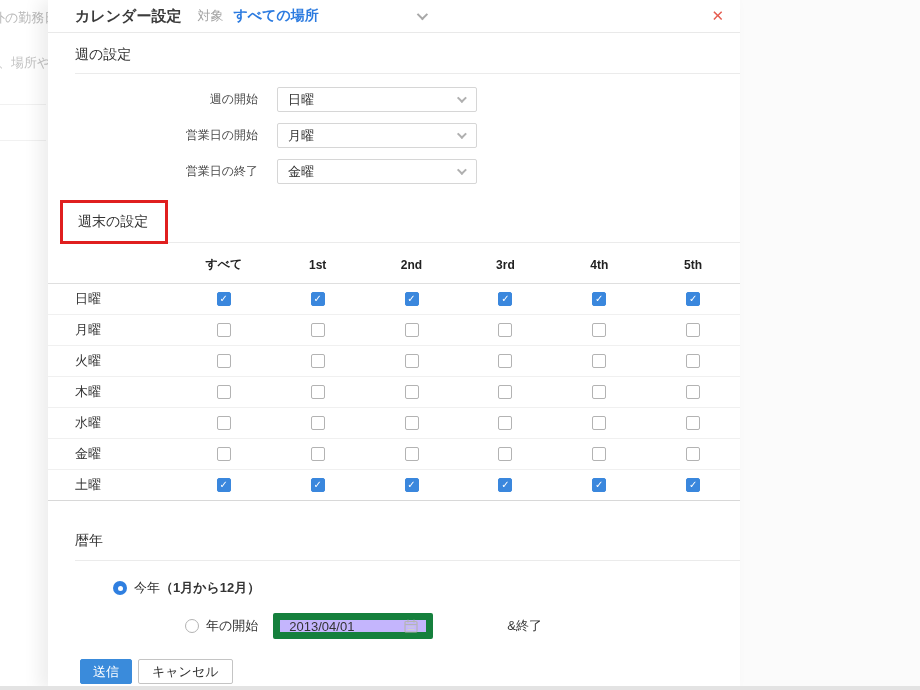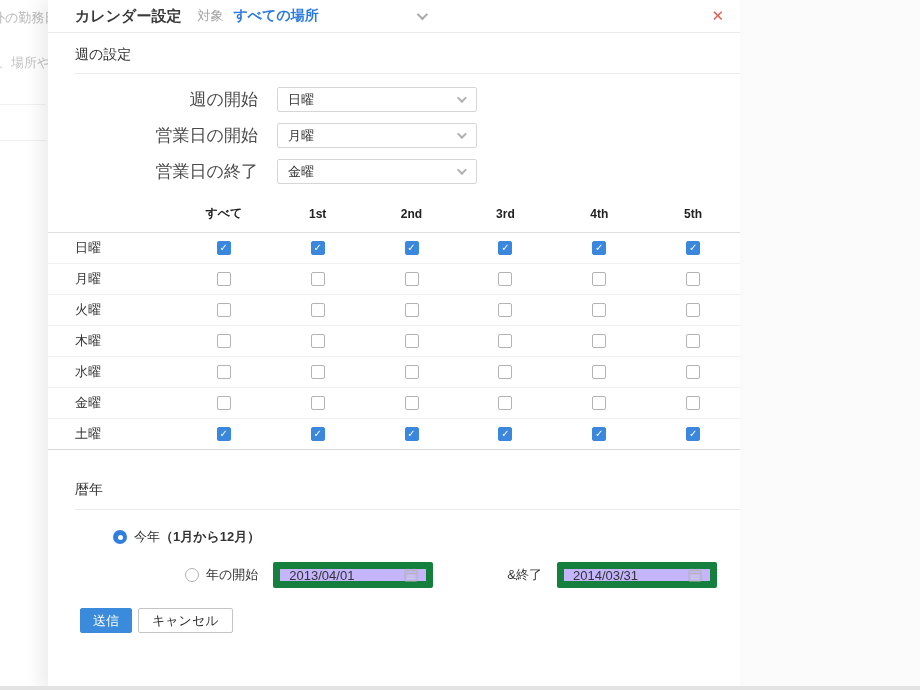--- a/index.html
+++ b/index.html
@@ -36,21 +36,21 @@
     position:absolute; right:16px; top:7px; font-size:15px; font-weight:700;
     color:#e55c50; cursor:pointer; line-height:18px;
   }
   
   .sec-h { font-size:14px; font-weight:500; color:#333; }
   .sec-line { margin-left:27px; border-bottom:1px solid #ebebeb; }
   
   .week-head { padding:12px 0 9px 27px; }
   .field-rows { margin-top:13px; }
   .field-row { display:flex; align-items:center; height:25px; margin-bottom:11px; }
-  .field-label { width:210px; text-align:right; font-size:17px; color:#4a4a4a; }
+  .field-label { width:210px; text-align:right; font-size:12px; color:#4a4a4a; }
   .selectbox {
     margin-left:19px; width:200px; height:25px; border:1px solid #d6d6d6; border-radius:2px;
     background:#fff; display:flex; align-items:center; justify-content:space-between;
     padding:0 12px 0 10px; font-size:13px; color:#333; cursor:pointer;
   }
   .selectbox .chev { width:7px; height:7px; border-color:#b0b0b0; }
   
   .weekend-head { position:relative; height:44px; margin-top:16px; }
   .weekend-line { position:absolute; left:27px; right:0; top:42px; border-bottom:1px solid #ebebeb; }
   .red-box {
@@ -141,20 +141,26 @@
     </div>
     <div class="field-row">
       <span class="field-label">営業日の終了</span>
       <div class="selectbox">
         <span>金曜</span>
         <span class="chev"></span>
       </div>
     </div>
   </div>
 
+  <div class="weekend-head">
+    <div class="weekend-line"></div>
+    <div class="red-box">
+      <span class="sec-h">週末の設定</span>
+    </div>
+  </div>
 
   <div class="wk-table">
     <div class="wk-row wk-header">
       <div class="wk-rowlabel"></div>
     <div class="wk-cell wk-colhead">すべて</div>
         <div class="wk-cell wk-colhead">1st</div>
         <div class="wk-cell wk-colhead">2nd</div>
         <div class="wk-cell wk-colhead">3rd</div>
         <div class="wk-cell wk-colhead">4th</div>
         <div class="wk-cell wk-colhead">5th</div>
@@ -328,31 +334,20 @@
       <svg class="cal-icon" viewBox="0 0 14 14">
         <rect x="1" y="2.5" width="12" height="10.5" rx="1" fill="none" stroke="#b5b5b5" stroke-width="1.2"></rect>
         <line x1="1" y1="5.5" x2="13" y2="5.5" stroke="#b5b5b5" stroke-width="1.2"></line>
         <line x1="4" y1="0.8" x2="4" y2="3.4" stroke="#b5b5b5" stroke-width="1.2"></line>
         <line x1="10" y1="0.8" x2="10" y2="3.4" stroke="#b5b5b5" stroke-width="1.2"></line>
         <line x1="3.4" y1="8" x2="10.6" y2="8" stroke="#cfcfcf" stroke-width="1"></line>
         <line x1="3.4" y1="10.5" x2="10.6" y2="10.5" stroke="#cfcfcf" stroke-width="1"></line>
       </svg>
     </div>
     <span class="radio-label" style="margin-left:74px;">&amp;終了</span>
-    <div class="dateinput" style="margin-left:15px;">
-      <span>2014/03/31</span>
-      <svg class="cal-icon" viewBox="0 0 14 14">
-        <rect x="1" y="2.5" width="12" height="10.5" rx="1" fill="none" stroke="#b5b5b5" stroke-width="1.2"></rect>
-        <line x1="1" y1="5.5" x2="13" y2="5.5" stroke="#b5b5b5" stroke-width="1.2"></line>
-        <line x1="4" y1="0.8" x2="4" y2="3.4" stroke="#b5b5b5" stroke-width="1.2"></line>
-        <line x1="10" y1="0.8" x2="10" y2="3.4" stroke="#b5b5b5" stroke-width="1.2"></line>
-        <line x1="3.4" y1="8" x2="10.6" y2="8" stroke="#cfcfcf" stroke-width="1"></line>
-        <line x1="3.4" y1="10.5" x2="10.6" y2="10.5" stroke="#cfcfcf" stroke-width="1"></line>
-      </svg>
-    </div>
   </div>
 
   <div class="actions">
     <div class="btn btn-primary">送信</div>
     <div class="btn btn-default">キャンセル</div>
   </div>
 
 </div>
 
 <div class="bottom-strip"></div>

